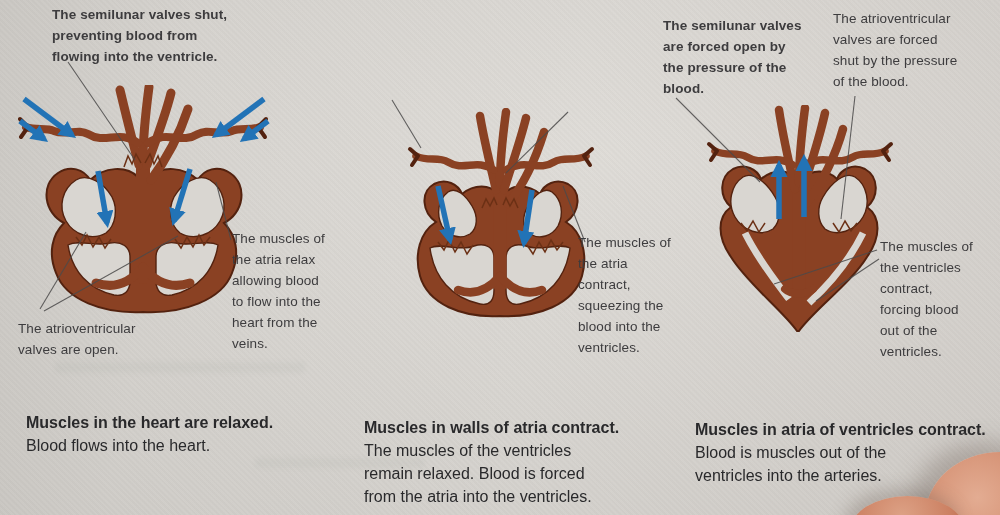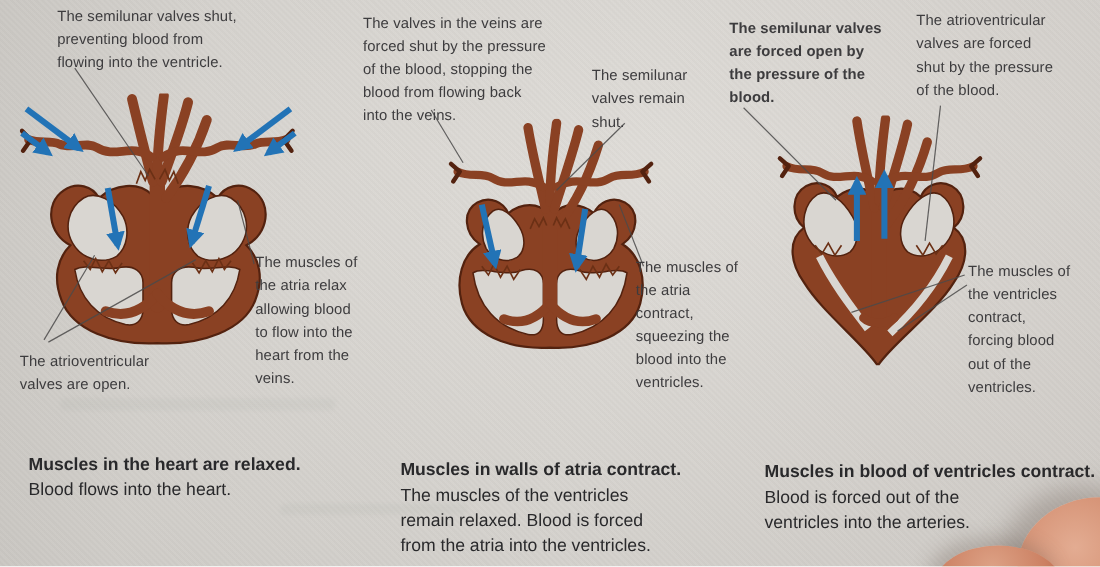--- a/index.html
+++ b/index.html
@@ -167,31 +167,23 @@
     <line x1="231" y1="240" x2="216" y2="182"></line>
     <line x1="392" y1="100" x2="421" y2="148"></line>
     <line x1="568" y1="112" x2="506" y2="173"></line>
     <line x1="585" y1="242" x2="563" y2="186"></line>
     <line x1="676" y1="98" x2="760" y2="182"></line>
     <line x1="855" y1="96" x2="841" y2="219"></line>
     <line x1="877" y1="250" x2="774" y2="284"></line>
     <line x1="879" y1="259" x2="816" y2="301"></line>
   </svg>
 
-  <div class="label" style="left:52px;top:4px;">The semilunar valves shut,
+  <div class="label" style="left:52px;top:4px;font-weight:bold;">The semilunar valves shut,
 preventing blood from
 flowing into the ventricle.</div>
-  <div class="label" style="left:330px;top:10px;">The valves in the veins are
-forced shut by the pressure
-of the blood, stopping the
-blood from flowing back
-into the veins.</div>
-  <div class="label" style="left:538px;top:58px;">The semilunar
-valves remain
-shut.</div>
   <div class="label" style="left:663px;top:15px;font-weight:bold;">The semilunar valves
 are forced open by
 the pressure of the
 blood.</div>
   <div class="label" style="left:833px;top:8px;">The atrioventricular
 valves are forced
 shut by the pressure
 of the blood.</div>
   <div class="label" style="left:232px;top:228px;">The muscles of
 the atria relax
@@ -218,19 +210,19 @@
     <span class="b">Muscles in the heart are relaxed.</span><span>
 Blood flows into the heart.</span>
   </div>
   <div class="caption" style="left:352px;top:393px;width:310px;">
     <span class="b">Muscles in walls of atria contract.</span><span>
 The muscles of the ventricles
 remain relaxed. Blood is forced
 from the atria into the ventricles.</span>
   </div>
   <div class="caption" style="left:683px;top:395px;width:305px;">
-    <span class="b">Muscles in blood of ventricles contract.</span><span> Blood is forced out of the
+    <span class="b">Muscles in atria of ventricles contract.</span><span> Blood is muscles out of the
 ventricles into the arteries.</span>
   </div>
 
   <div class="finger f1"></div>
   <div class="finger f2"></div>
 </div>
 
 </body></html>

